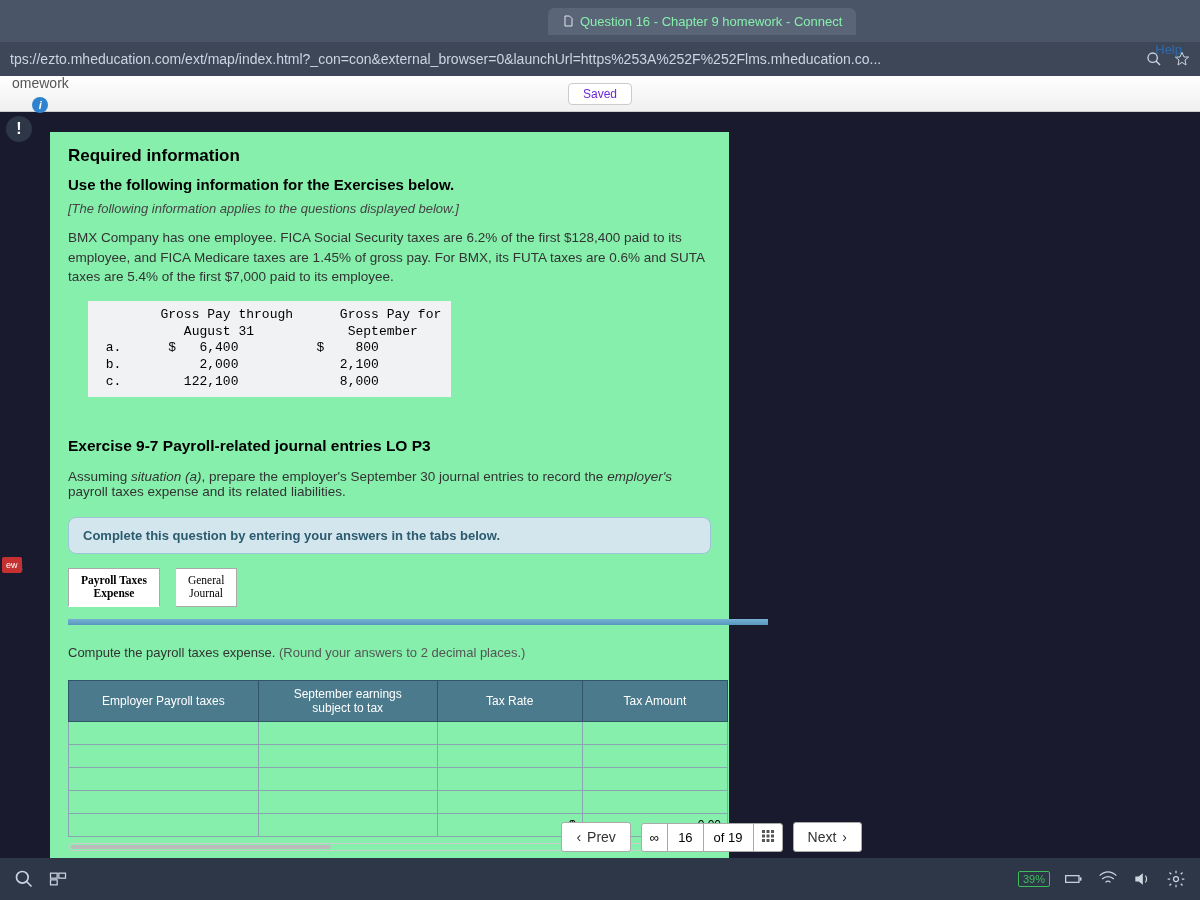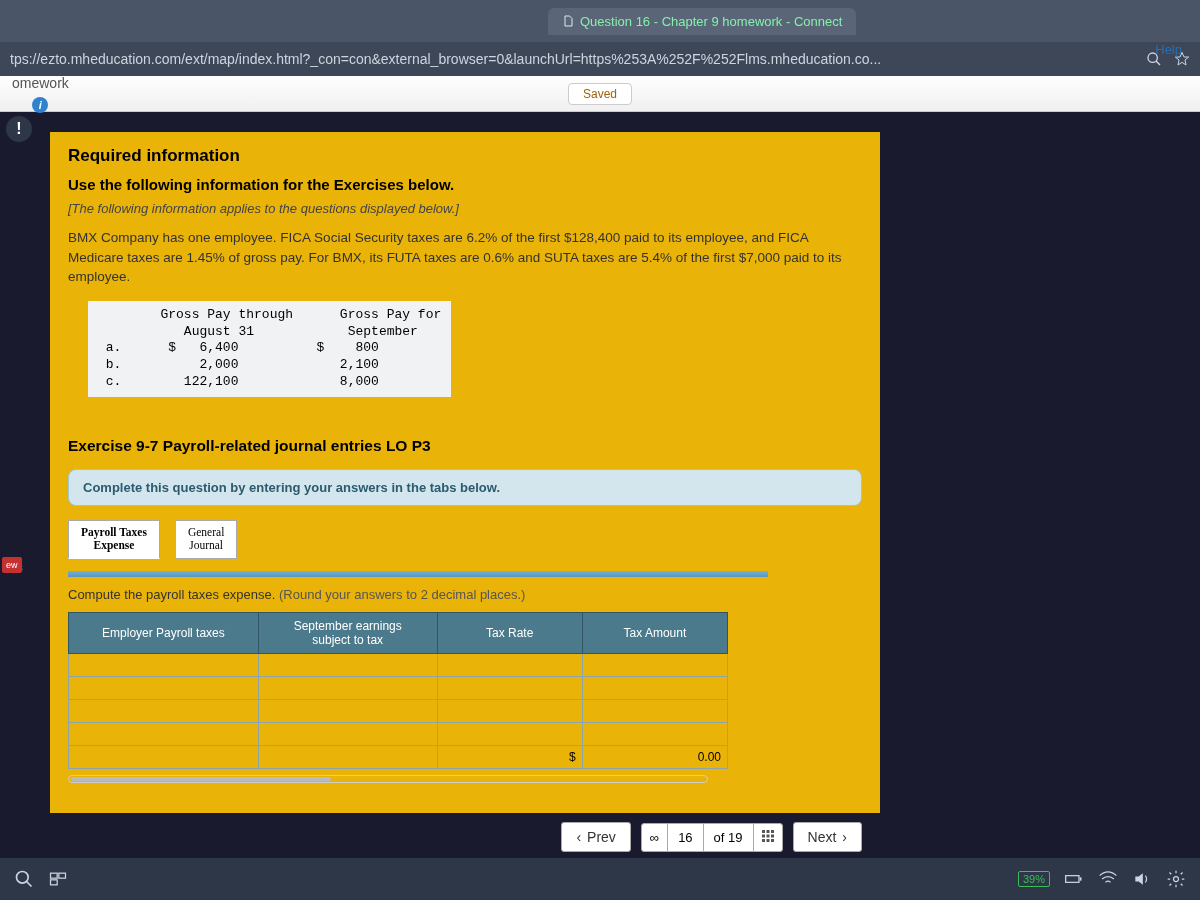--- a/index.html
+++ b/index.html
@@ -57,21 +57,21 @@
   .breadcrumb { display: flex; align-items: center; gap: 6px; flex-direction: column; }
   .info-circle {
     width: 16px; height: 16px; border-radius: 50%;
     background: #3182ce; color: #fff; font-size: 11px;
     display: inline-flex; align-items: center; justify-content: center;
     font-style: italic; font-weight: bold;
   }
   .saved-badge {
     position: absolute; left: 50%; transform: translateX(-50%);
     background: #fff; border: 1px solid #ccc; border-radius: 4px;
-    padding: 3px 14px; font-size: 12px; color: #a16207; text-align: center;
+    padding: 3px 14px; font-size: 12px; color: #6d28d9; text-align: center;
   }
   .help-link {
     position: absolute; right: 18px; top: 42px; font-size: 13px; color: #2b6cb0;
   }
 
   .main-area {
     padding: 20px 0 0 50px;
     position: relative;
     height: calc(100% - 112px);
   }
@@ -88,22 +88,22 @@
     font-size: 10px; color: #666; margin-top: 420px;
     writing-mode: horizontal-tb;
   }
   .rail-red {
     position: absolute; left: 0; bottom: 0;
     background: #c53030; color: #fff; font-size: 9px;
     padding: 3px 4px; border-radius: 2px;
   }
 
   .question-card {
-    width: 830px;
-    background: #eab308;
+    width: 679px;
+    background: #86efac;
     padding: 14px 18px 30px 18px;
   }
   .req-heading { font-size: 17px; font-weight: bold; margin-bottom: 10px; }
   .sub-heading { font-size: 15px; font-weight: bold; margin-bottom: 8px; }
   .italic-note { font-style: italic; font-size: 13px; color: #444; margin-bottom: 12px; }
   .body-text { font-size: 13.5px; color: #333; line-height: 1.45; margin-bottom: 14px; }
 
   .mono-table {
     font-family: "Courier New", monospace;
     font-size: 13px;
@@ -140,21 +140,21 @@
     background: #fff; border-bottom-color: #fff; font-weight: bold;
   }
   .answer-tab + .answer-tab { border-left: none; }
   .tab-content-bar {
     height: 6px;
     background: linear-gradient(180deg, #76b1d2, #5896bf);
     width: 700px;
   }
 
   .instruction-line {
-    font-size: 13px; color: #333; margin: 10px 0;
+    font-size: 13px; color: #333; margin: 20px 0;
   }
   .instruction-line .paren { color: #555; }
 
   .input-table { border-collapse: collapse; width: 660px; }
   .input-table th {
     background: #4a7a8c; color: #fff; font-size: 12px; font-weight: normal;
     padding: 6px 8px; border: 1px solid #2f5566;
   }
   .input-table td {
     border: 1px solid #8aa4b0; height: 23px; padding: 0;
@@ -260,20 +260,23 @@
     <div class="italic-note">[The following information applies to the questions displayed below.]</div>
     <div class="body-text">BMX Company has one employee. FICA Social Security taxes are 6.2% of the first $128,400 paid to its employee, and FICA Medicare taxes are 1.45% of gross pay. For BMX, its FUTA taxes are 0.6% and SUTA taxes are 5.4% of the first $7,000 paid to its employee.</div>
 
     <div class="mono-table"><span>        </span><span>Gross Pay through</span>      <span>Gross Pay for</span>
            <span>August 31</span>            <span>September</span>
  <span>a.</span>      <span>$   6,400</span>          <span>$    800</span>
  <span>b.</span>      <span>    2,000</span>          <span>   2,100</span>
  <span>c.</span>      <span>  122,100</span>          <span>   8,000</span></div>
 
     <div class="exercise-title">Exercise 9-7 Payroll-related journal entries LO P3</div>
+    <div class="exercise-intro">
+      <span>Assuming </span><em>situation (a)</em><span>, prepare the employer's September 30 journal entries to record the </span><em>employer's</em><span> payroll taxes expense and its related liabilities.</span>
+    </div>
 
     <div class="hint-bar">Complete this question by entering your answers in the tabs below.</div>
 
     <div class="tab-row">
       <div class="answer-tab active">
         <div>Payroll Taxes</div>
         <div>Expense</div>
       </div>
       <div class="answer-tab">
         <div>General</div>

